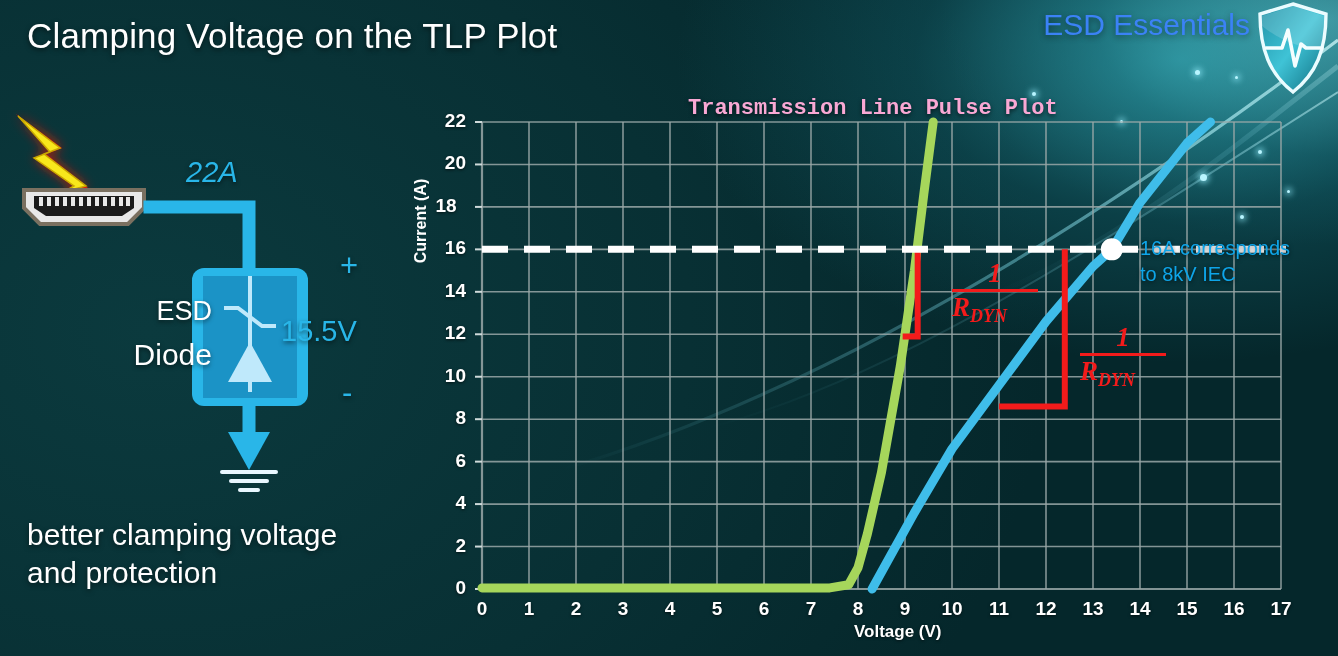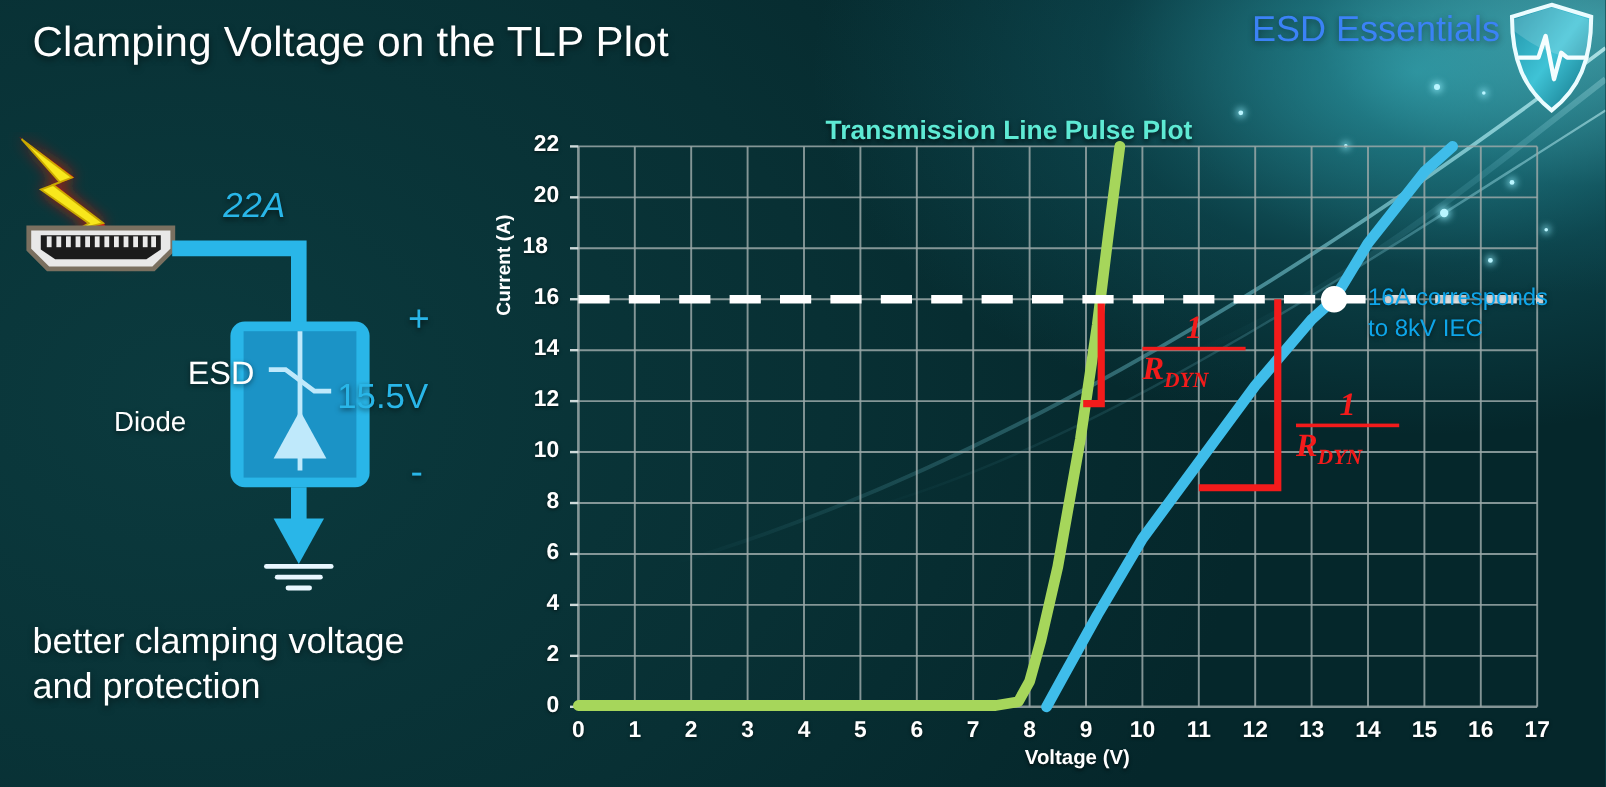--- a/index.html
+++ b/index.html
@@ -47,28 +47,28 @@
 
   
   .circuit{ position:absolute; left:0; top:120px; width:420px; height:390px; }
   .lbl{ position:absolute; color:#fff; text-shadow:0 2px 4px rgba(0,0,0,.5); white-space:nowrap;}
   .cyan{ color:#29b6e8; }
   .lbl-22a{ left:186px; top:36px; font-size:29px;font-style:italic; }
   .lbl-155{ left:281px; top:195px; font-size:29px; }
   .lbl-plus{ left:340px; top:128px; font-size:31px; }
   .lbl-minus{ left:342px; top:255px; font-size:31px; }
   .lbl-esd{ left:122px; top:176px; font-size:27px; text-align:right; width:90px;}
-  .lbl-diode{ left:95px; top:218px; font-size:23px; text-align:left; width:117px;}
+  .lbl-diode{ left:95px; top:218px; font-size:30px; text-align:right; width:117px;}
 
   
   .plot-wrap{ position:absolute; left:0; top:0; width:1338px; height:656px; }
   .plot-title{
     position:absolute; left:688px; top:96px;
-    font-size:22px; font-weight:bold; color:#5eead4;
-    text-shadow:0 2px 4px rgba(0,0,0,.6); white-space:nowrap;
+    font-size:22px; font-weight:bold; color:#f9a8d4;
+    text-shadow:0 2px 4px rgba(0,0,0,.6); white-space:nowrap;font-family:Liberation Mono, monospace;
   }
   .ylabel{
     position:absolute; left:412px; top:286px; width:130px;
     font-size:16px; font-weight:bold; color:#fff;
     transform:rotate(-90deg); transform-origin:left top;
     text-align:center;
     white-space:nowrap;
   }
   .xlabel{
     position:absolute; left:854px; top:622px;

